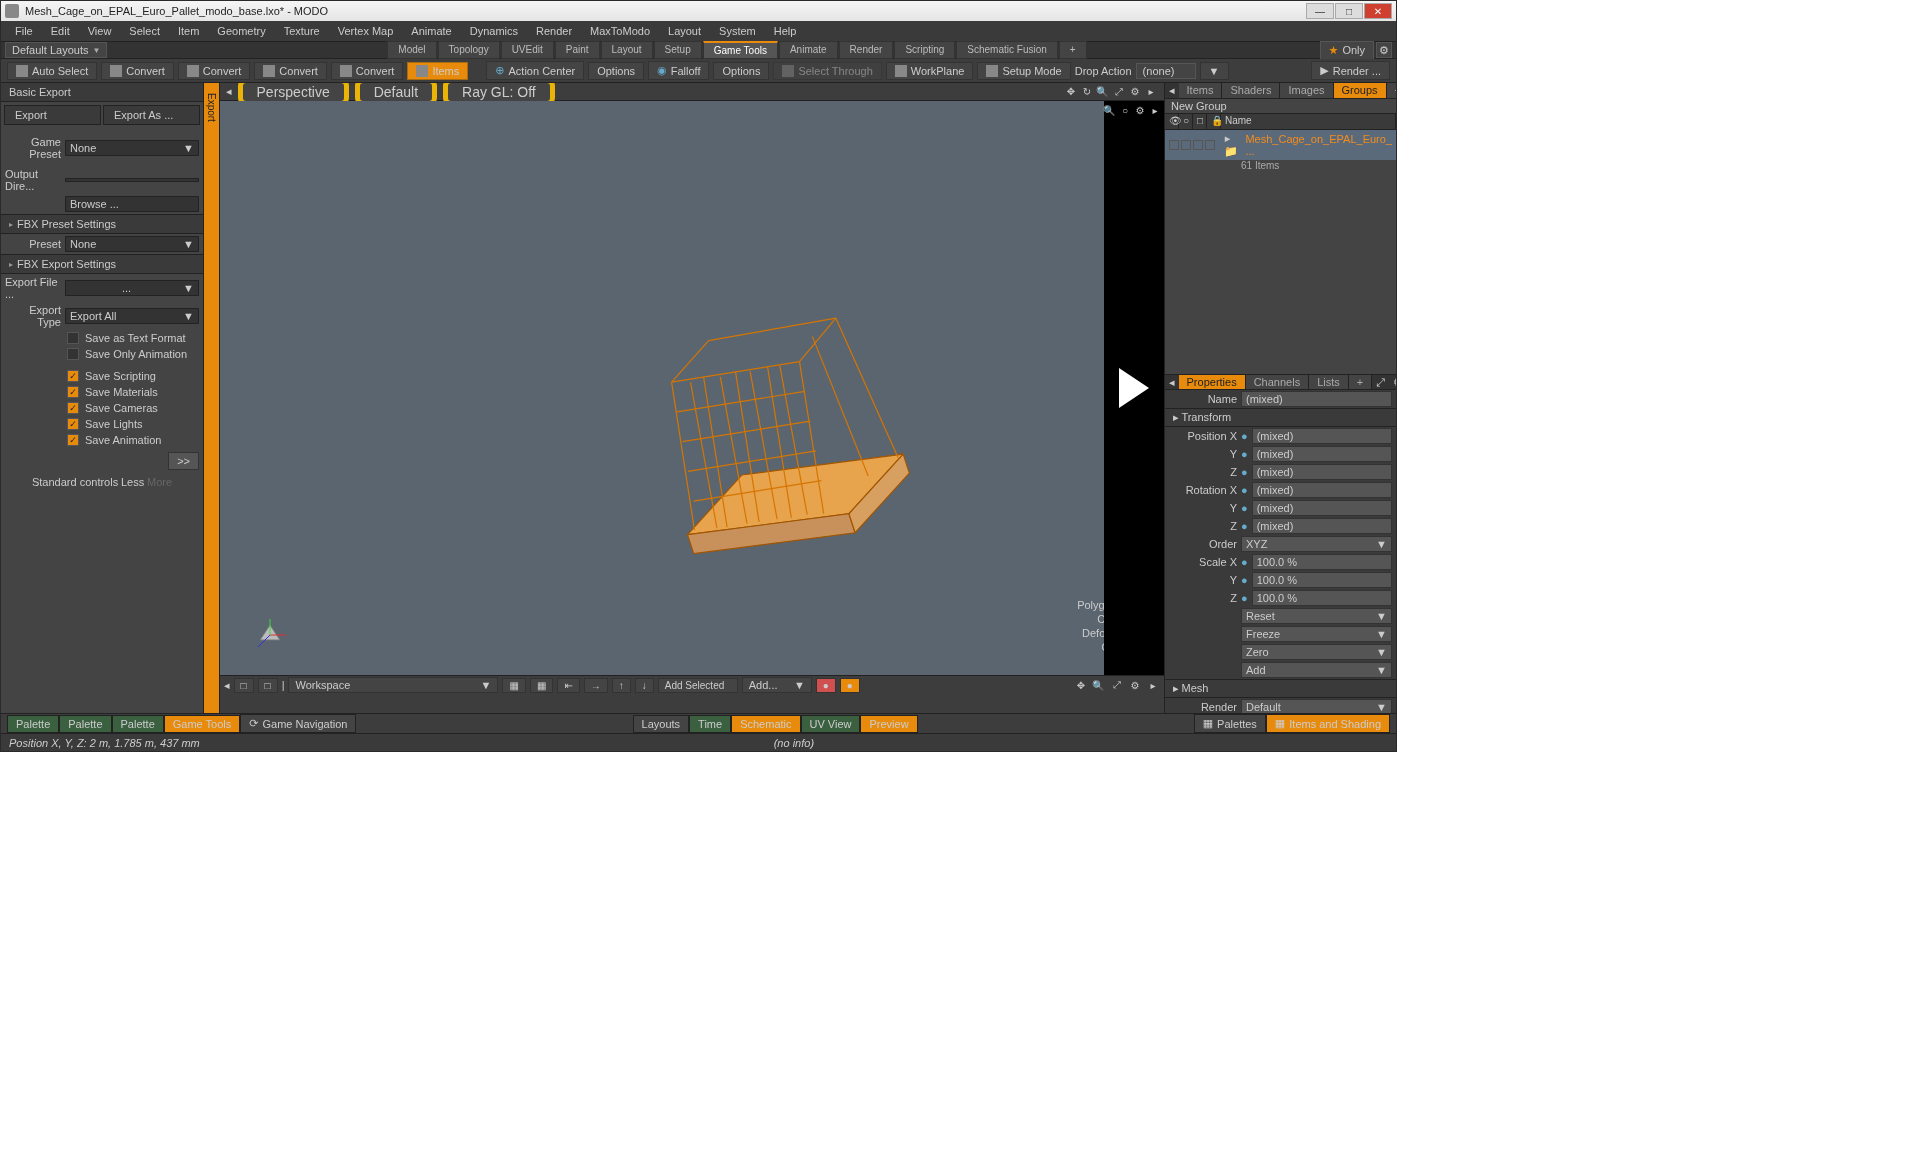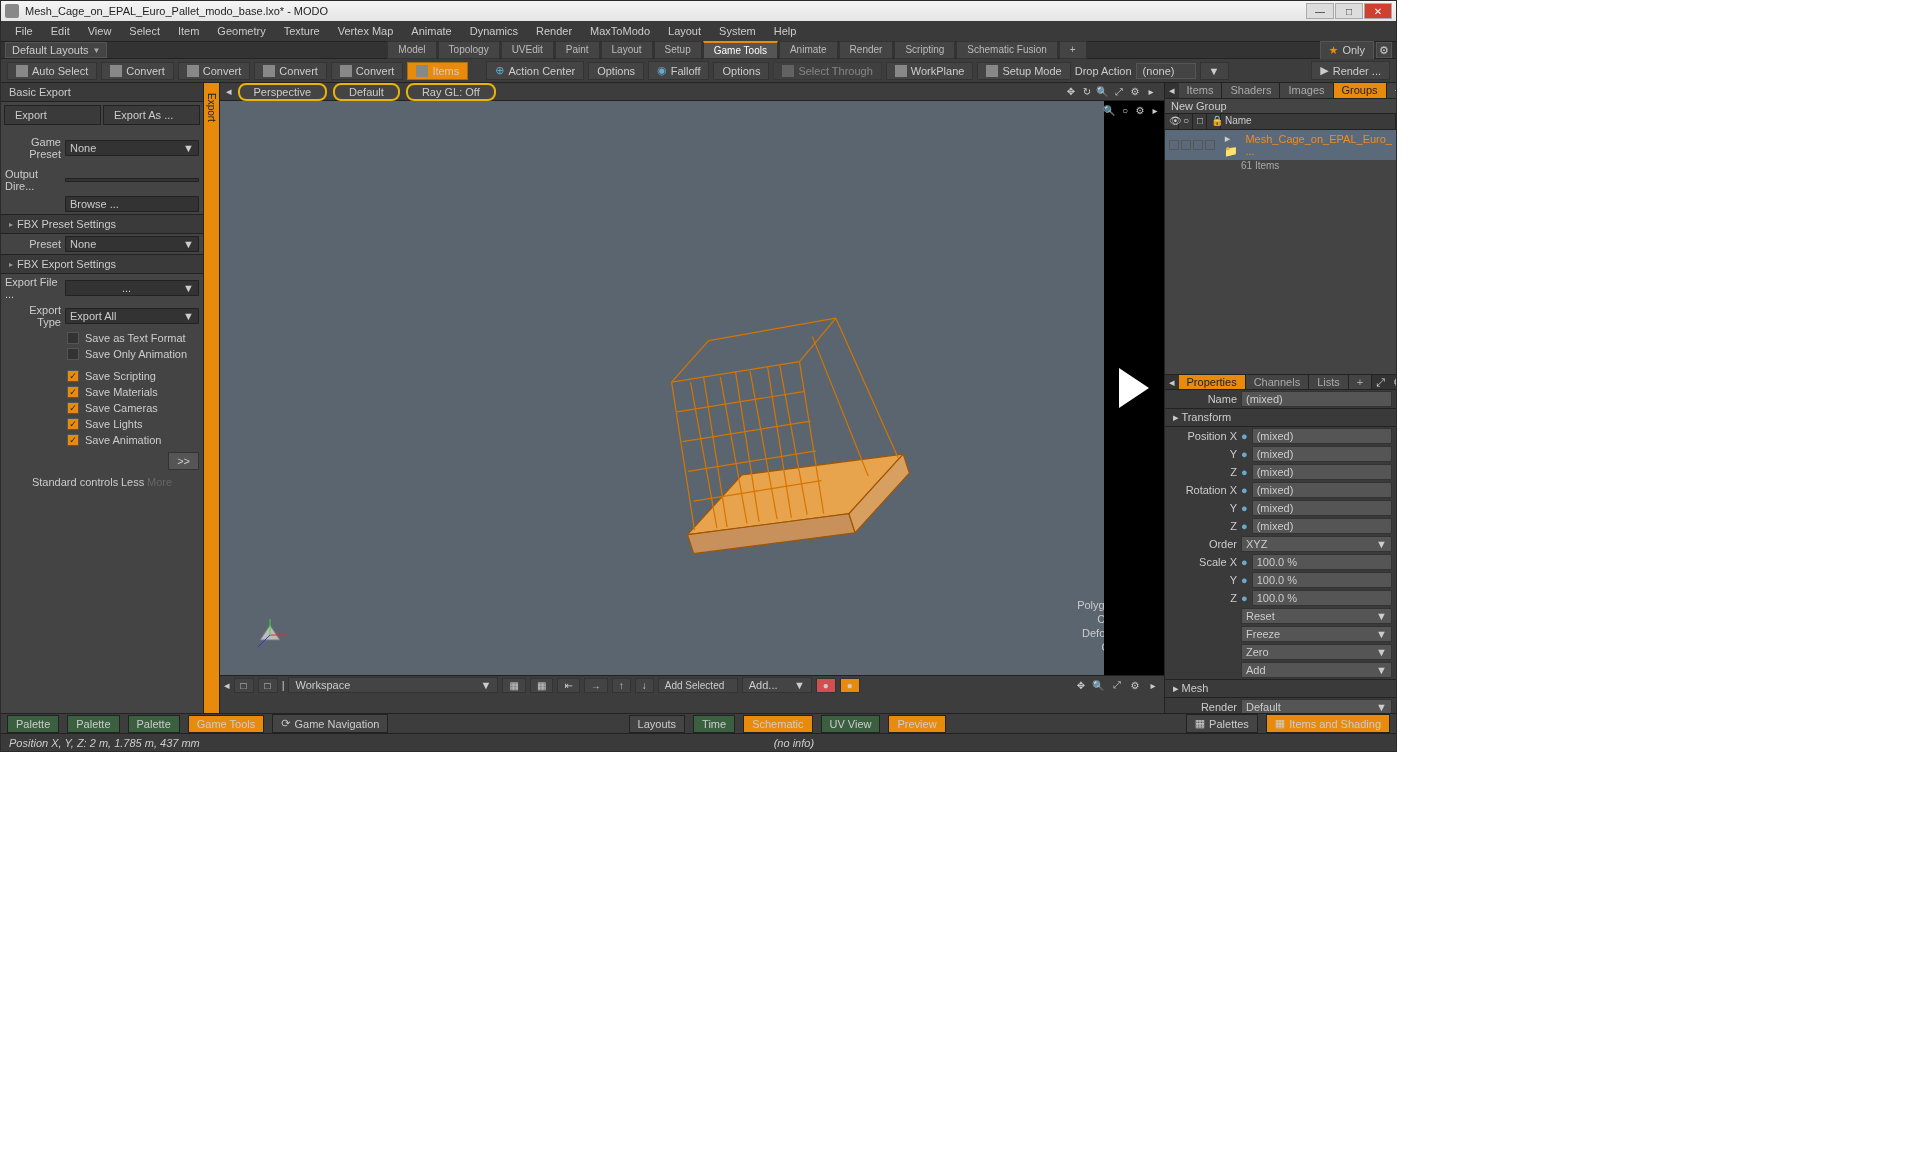--- a/index.html
+++ b/index.html
@@ -48,21 +48,21 @@
 .check.on .box::after { content:"✓"; color:#222; font-size:9px; }
 .sc-row { display:flex;justify-content:flex-end;padding:4px;}
 .sc-btn { padding:2px 8px;background:#555;border:1px solid #333;}
 .sc-text { font-size:10px;color:#888;text-align:center;padding:2px;}
 
 .vtabs { width:16px;background:#e88b0d;display:flex;flex-direction:column;align-items:center;padding-top:4px;border-right:1px solid #222;}
 .vtab { writing-mode:vertical-rl;font-size:10px;padding:6px 2px;color:#222;}
 
 .viewport-area { flex:1;display:flex;flex-direction:column;background:#5a6570;}
 .vp-header { height:18px;background:#3d3d3d;display:flex;align-items:center;padding:0 6px;gap:6px;border-bottom:1px solid #222;}
-.vp-pill { padding:1px 14px;background:#444;border:2px solid #eab308;border-radius:8px;font-size:11px;}
+.vp-pill { padding:1px 14px;background:#444;border:5px solid #eab308;border-radius:8px;font-size:14px;}
 .vp-icons { margin-left:auto;display:flex;gap:2px;}
 .vp-ico { width:14px;height:14px;display:flex;align-items:center;justify-content:center;font-size:10px;color:#ccc;}
 .vp-canvas { flex:1;position:relative;background:#5a6570;overflow:hidden;}
 .vp-stats { position:absolute;bottom:6px;right:8px;text-align:right;font-size:11px;color:#e88b0d;line-height:1.3;}
 .axis-gizmo { position:absolute;bottom:20px;left:30px;width:40px;height:40px;}
 
 .pallet { position:absolute;top:200px;left:420px;width:280px;height:260px;transform:rotate(-18deg);}
 .pallet svg { width:100%;height:100%;}
 .play-overlay { position:absolute;top:0;right:0;width:60px;height:100%;background:#000;display:flex;align-items:center;justify-content:center;}
 .play-tri { width:0;height:0;border-left:30px solid #fff;border-top:20px solid transparent;border-bottom:20px solid transparent;}
@@ -88,21 +88,21 @@
 .tree-icons { width:60px;display:flex;gap:2px;}
 .tiny { width:10px;height:10px;border:1px solid #555;}
 .tree-sub { padding-left:76px;font-size:10px;color:#aaa;}
 
 .rp-tabs2 { height:16px;display:flex;background:#333;border-top:1px solid #222;border-bottom:1px solid #222;}
 .proprow { display:flex;align-items:center;padding:1px 4px;gap:4px;}
 .proprow .plbl { width:68px;text-align:right;font-size:11px;}
 .proprow .pval { flex:1;background:#555;border:1px solid #333;padding:1px 4px;font-size:11px;}
 .prop-sect { background:#3a3a3a;padding:2px 8px;font-size:11px;border-top:1px solid #222;border-bottom:1px solid #222;}
 
-.bottombar { height:20px;background:#3d3d3d;display:flex;align-items:center;padding:0 6px;gap:8px;border-top:1px solid #222;}
+.bottombar { height:20px;background:#3d3d3d;display:flex;align-items:center;padding:0 6px;gap:0;border-top:1px solid #222;}
 .bb-btn { padding:2px 8px;background:#3a6040;border:1px solid #222;font-size:11px;display:flex;align-items:center;gap:4px;}
 .bb-btn.orange { background:#e88b0d;color:#222;}
 
 .statusbar { height:18px;background:#3a3a3a;display:flex;align-items:center;padding:0 8px;font-size:11px;color:#aaa;border-top:1px solid #222;font-style:italic;}
 .statusbar .center { flex:1;text-align:center;}
 </style>
 </head>
 <body>
 
 <div class="app">

